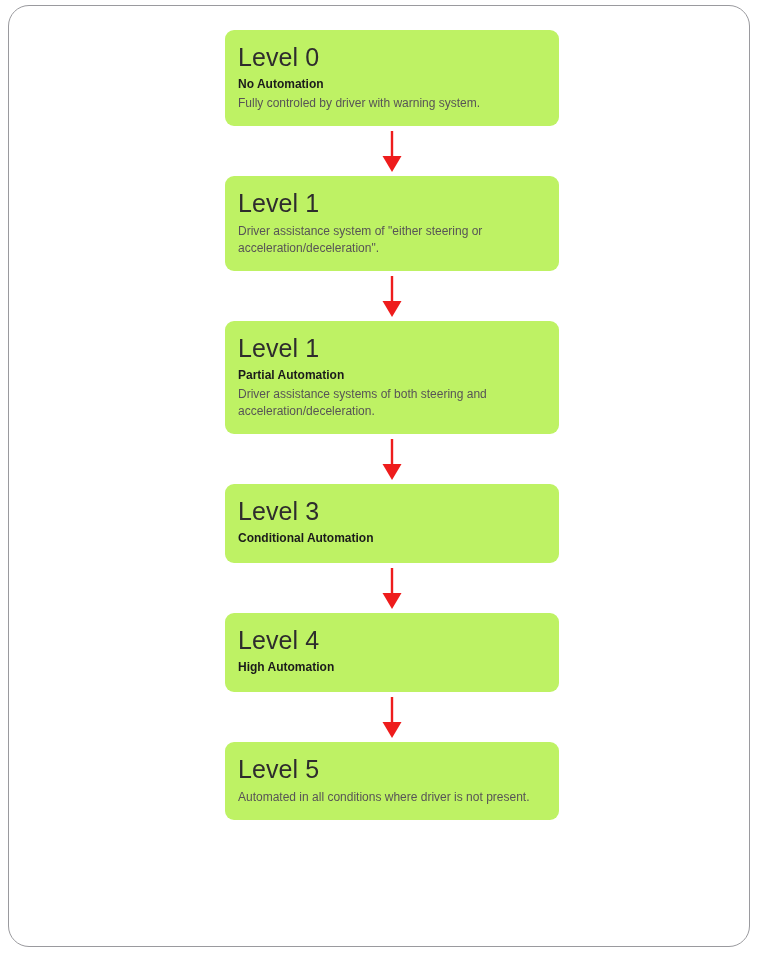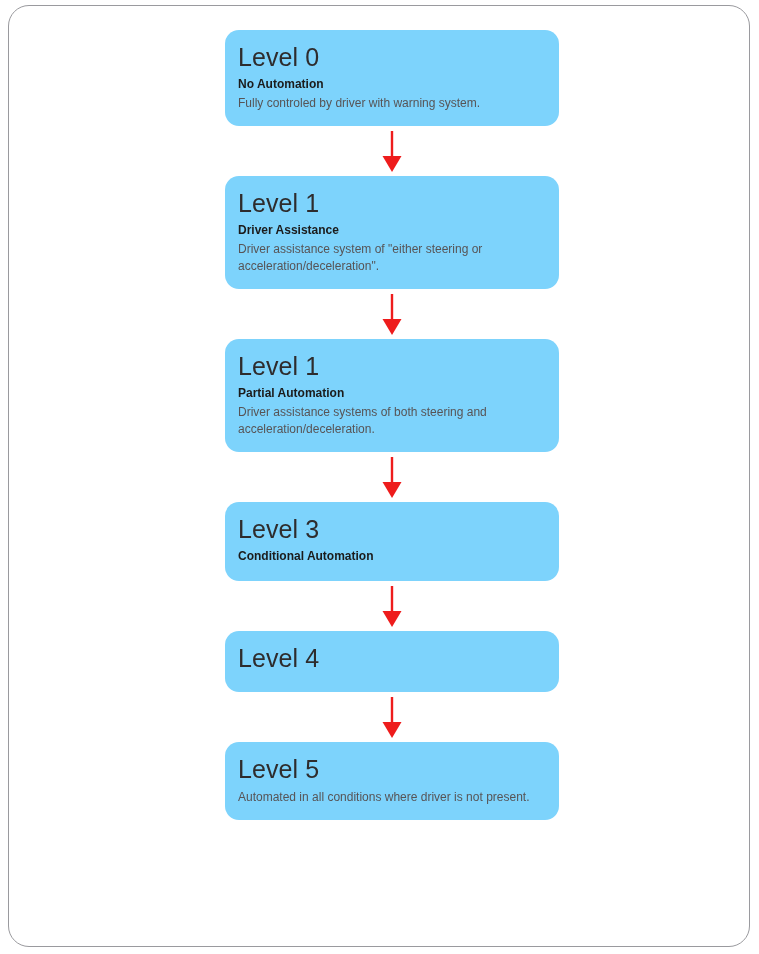--- a/index.html
+++ b/index.html
@@ -41,22 +41,22 @@
     position: absolute;
     left: 225px;
     top: 30px;
     width: 334px;
   }
 
   .node {
     position: relative;
     box-sizing: border-box;
     width: 334px;
-    background: #7dd3fc;
-    border-radius: 14px;
+    background: #bef264;
+    border-radius: 9px;
     padding: 13px 14px 14px 13px;
   }
 
   .node-level {
     font-size: 25px;
     font-weight: 300;
     line-height: 1.12;
     color: #2e2c2d;
     letter-spacing: 0.1px;
     margin: 0 0 6px 0;
@@ -110,21 +110,20 @@
 
     <div class="connector">
       <svg width="54" height="44" viewBox="0 0 54 44">
         <line x1="27" y1="1" x2="27" y2="28" stroke="#ee1c1c" stroke-width="2.4"></line>
         <polygon points="17.5,26 36.5,26 27,42" fill="#ee1c1c"></polygon>
       </svg>
     </div>
 
     <div class="node">
       <div class="node-level">Level 1</div>
-      <div class="node-title">Driver Assistance</div>
       <div class="node-desc">Driver assistance system of "either steering or acceleration/deceleration".</div>
     </div>
 
     <div class="connector">
       <svg width="54" height="44" viewBox="0 0 54 44">
         <line x1="27" y1="1" x2="27" y2="28" stroke="#ee1c1c" stroke-width="2.4"></line>
         <polygon points="17.5,26 36.5,26 27,42" fill="#ee1c1c"></polygon>
       </svg>
     </div>
 
@@ -148,20 +147,21 @@
 
     <div class="connector">
       <svg width="54" height="44" viewBox="0 0 54 44">
         <line x1="27" y1="1" x2="27" y2="28" stroke="#ee1c1c" stroke-width="2.4"></line>
         <polygon points="17.5,26 36.5,26 27,42" fill="#ee1c1c"></polygon>
       </svg>
     </div>
 
     <div class="node">
       <div class="node-level">Level 4</div>
+      <div class="node-title">High Automation</div>
     </div>
 
     <div class="connector">
       <svg width="54" height="44" viewBox="0 0 54 44">
         <line x1="27" y1="1" x2="27" y2="28" stroke="#ee1c1c" stroke-width="2.4"></line>
         <polygon points="17.5,26 36.5,26 27,42" fill="#ee1c1c"></polygon>
       </svg>
     </div>
 
     <div class="node">

